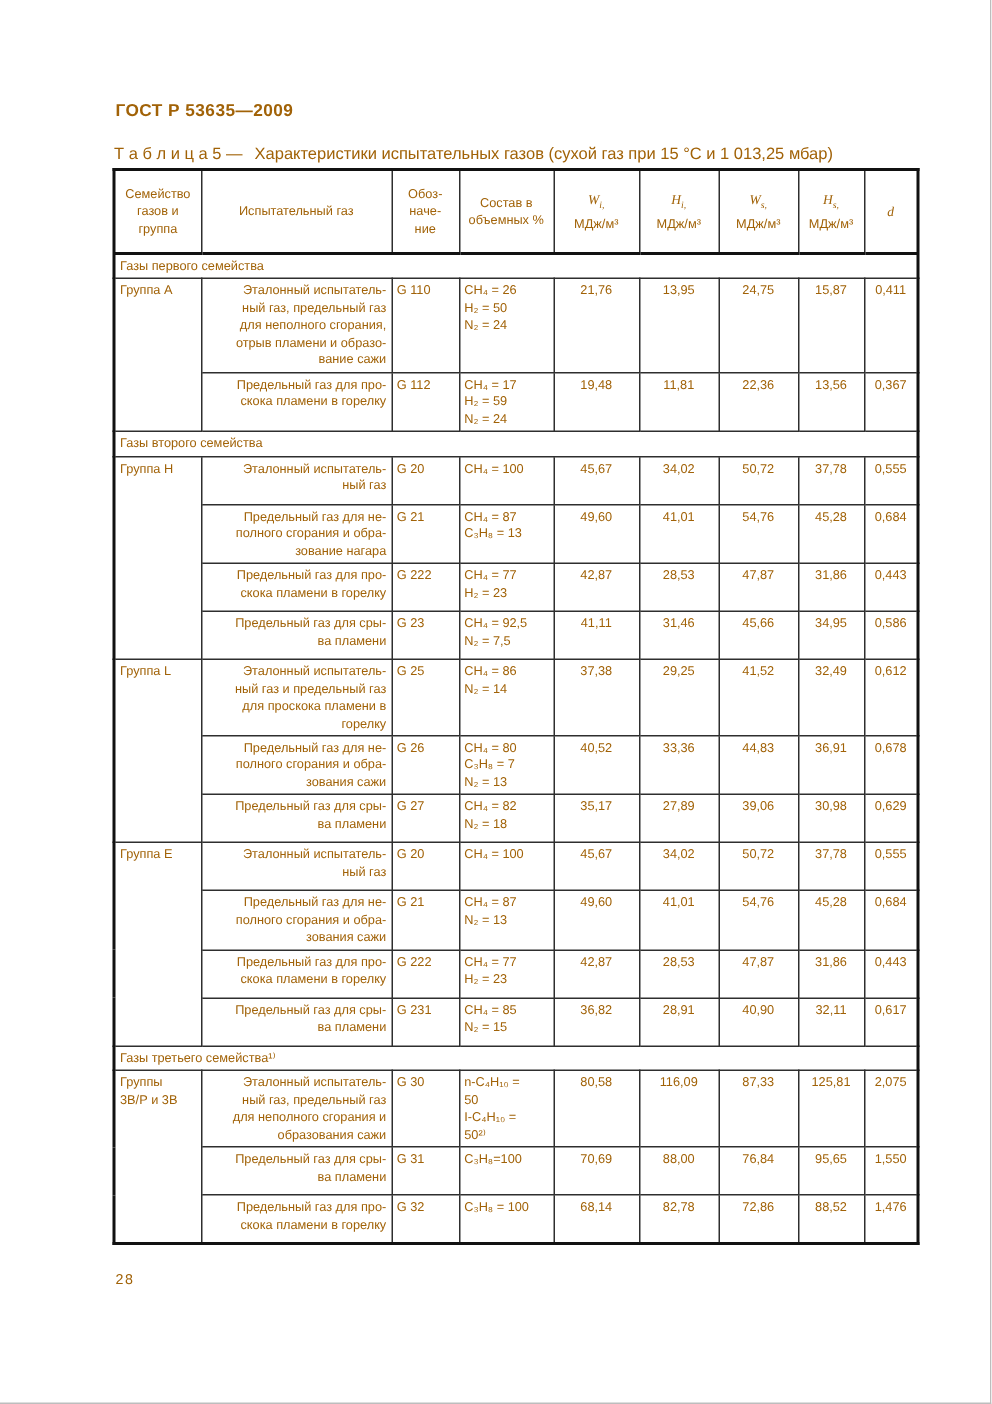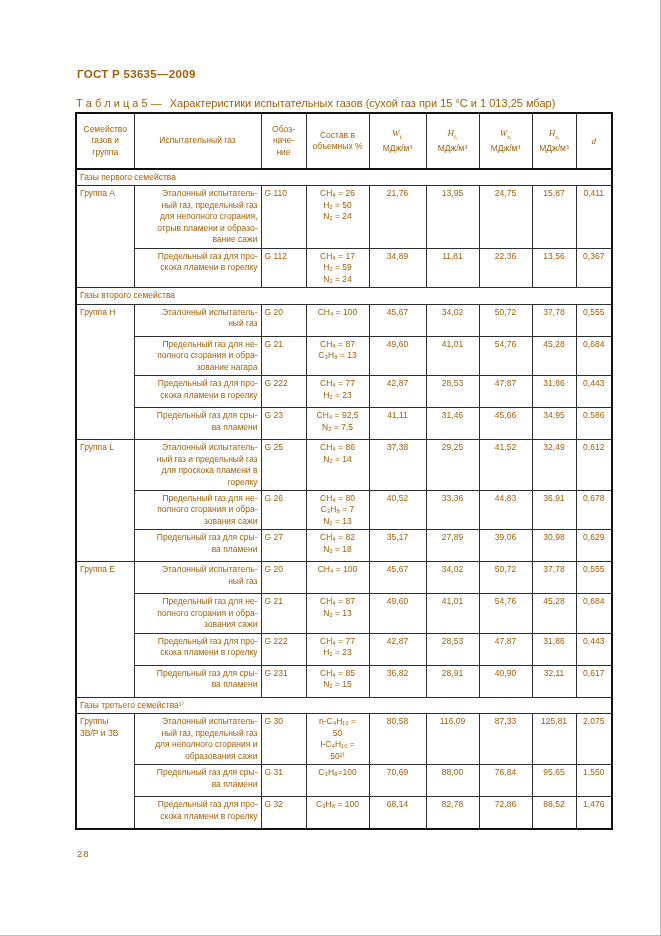--- a/index.html
+++ b/index.html
@@ -62,21 +62,21 @@
   .family-cell {
     text-align:left;
     padding:4px 2px 3px 4px;
   }
   .gas-cell {
     text-align:right;
     padding:4px 2px 4px 4px;
     height:32px;
   }
   .code-cell { text-align:left; padding:4px 2px 2px 5px; }
-  .comp-cell { text-align:center; padding:4px 2px 2px 5px;margin-left:46px; }
+  .comp-cell { text-align:left; padding:4px 2px 2px 5px;margin-left:46px; }
   .num-cell  { text-align:center; padding-top:5px; }
   .page-number {
     position:absolute; left:77px; top:848px;
     font-size:9.5px; letter-spacing:1px;
   }
 </style>
 </head>
 <body>
 
 <div class="page">
@@ -138,21 +138,21 @@
           <td class="num-cell">15,87</td>
           <td class="num-cell">0,411</td>
         </tr>
         <tr>
           <td class="gas-cell pre">Предельный газ для про-
 скока пламени в горелку</td>
           <td class="code-cell">G 112</td>
           <td class="comp-cell pre">CH₄ = 17
 H₂ = 59
 N₂ = 24</td>
-          <td class="num-cell">34,89</td>
+          <td class="num-cell">19,48</td>
           <td class="num-cell">11,81</td>
           <td class="num-cell">22,36</td>
           <td class="num-cell">13,56</td>
           <td class="num-cell">0,367</td>
         </tr>
         <tr>
           <td class="section-cell" colspan="9">Газы второго семейства</td>
         </tr>
         <tr>
           <td class="family-cell pre" rowspan="4">Группа Н</td>

